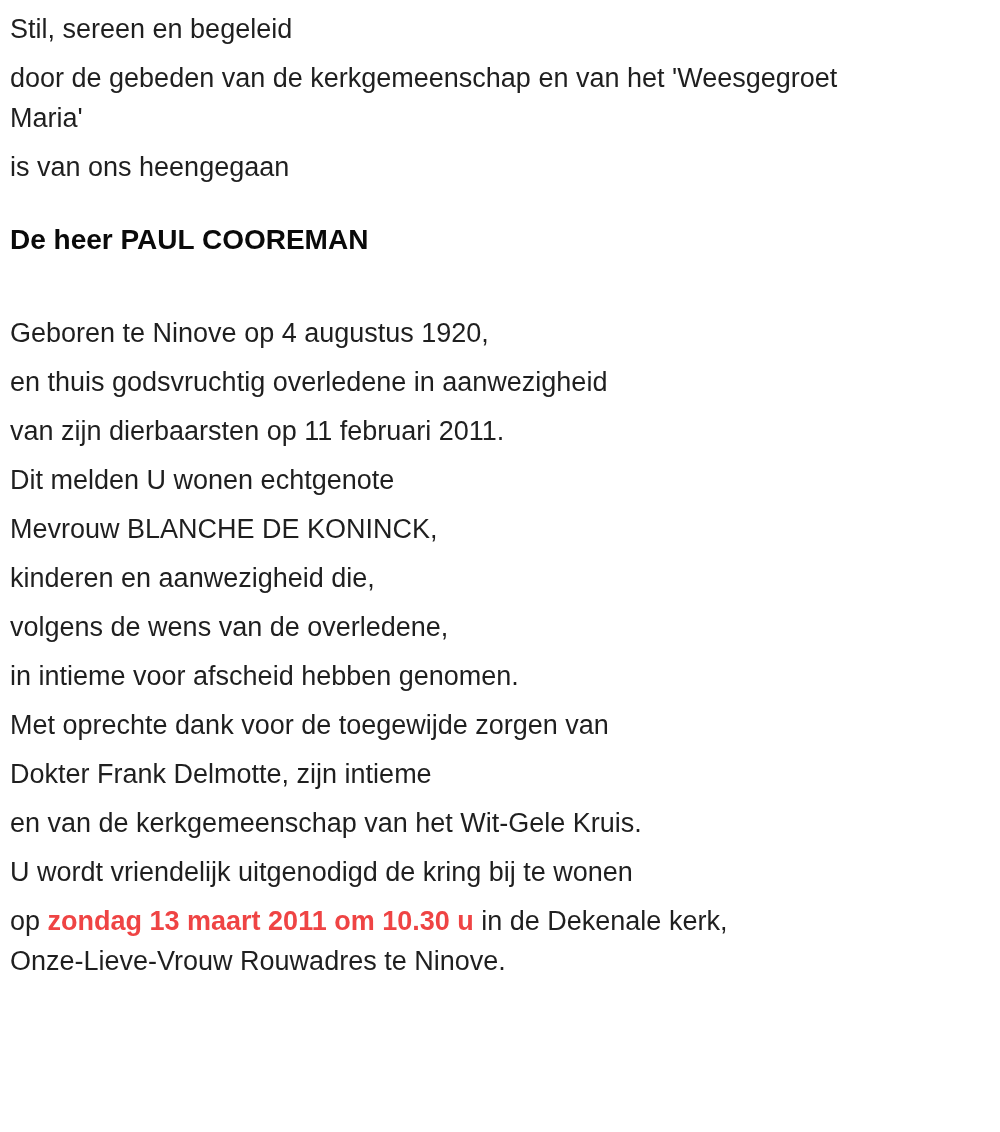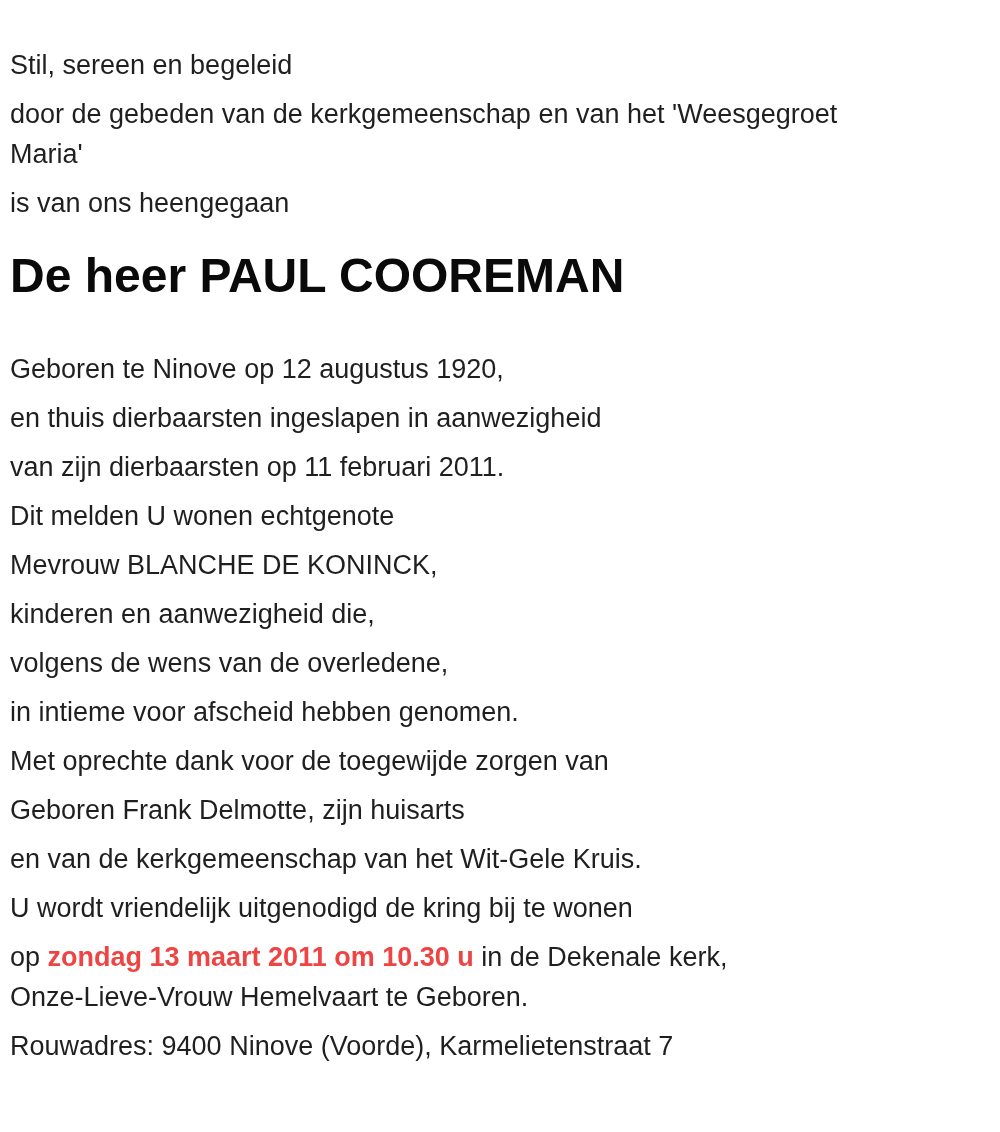--- a/index.html
+++ b/index.html
@@ -11,29 +11,28 @@
     width: 1000px;
     min-height: 1132px;
     box-sizing: border-box;
     font-family: "Liberation Sans", "DejaVu Sans", sans-serif;
     color: #1f1f1f;
   }
   .notice {
     padding: 9px 40px 20px 10px;
     font-size: 27px;
     font-weight: 400;
-    margin-top: 36px;
   }
   .notice p {
     margin: 0 0 9px 0;
     line-height: 40px;
   }
   .line { display: block; }
   h1.deceased-name {
-    font-size: 48px;
+    font-size: 28px;
     line-height: 48px;
     font-weight: 700;
     color: #0a0a0a;
     margin: 29px 0 49px 0;
     letter-spacing: 0px;
   }
   .highlight-bold { font-weight: 700; color: #ef4444; }
   .rouwadres { margin-top: 49px; }
 </style>
 </head>
@@ -50,25 +49,25 @@
     <span class="line">Maria'</span>
   </p>
 
   <p>
     <span class="line">is van ons heengegaan</span>
   </p>
 
   <h1 class="deceased-name">De heer PAUL COOREMAN</h1>
 
   <p>
-    <span class="line">Geboren te Ninove op 12 augustus 1920,</span>
+    <span class="line">Geboren te Ninove op 4 augustus 1920,</span>
   </p>
 
   <p>
-    <span class="line">en thuis dierbaarsten ingeslapen in aanwezigheid</span>
+    <span class="line">en thuis godsvruchtig overledene in aanwezigheid</span>
   </p>
 
   <p>
     <span class="line">van zijn dierbaarsten op 11 februari 2011.</span>
   </p>
 
   <p>
     <span class="line">Dit melden U wonen echtgenote</span>
   </p>
 
@@ -86,34 +85,31 @@
 
   <p>
     <span class="line">in intieme voor afscheid hebben genomen.</span>
   </p>
 
   <p>
     <span class="line">Met oprechte dank voor de toegewijde zorgen van</span>
   </p>
 
   <p>
-    <span class="line">Geboren Frank Delmotte, zijn huisarts</span>
+    <span class="line">Dokter Frank Delmotte, zijn intieme</span>
   </p>
 
   <p>
     <span class="line">en van de kerkgemeenschap van het Wit-Gele Kruis.</span>
   </p>
 
 
   <p>
     <span class="line">U wordt vriendelijk uitgenodigd de kring bij te wonen</span>
   </p>
 
   <p>
     <span class="line"><span>op </span><span class="highlight-bold">zondag 13 maart 2011 om 10.30 u</span><span> in de Dekenale kerk,</span></span>
-    <span class="line">Onze-Lieve-Vrouw Hemelvaart te Geboren.</span>
+    <span class="line">Onze-Lieve-Vrouw Rouwadres te Ninove.</span>
   </p>
 
-  <p class="rouwadres">
-    <span class="line">Rouwadres: 9400 Ninove (Voorde), Karmelietenstraat 7</span>
-  </p>
 
 </main>
 
 </body></html>

